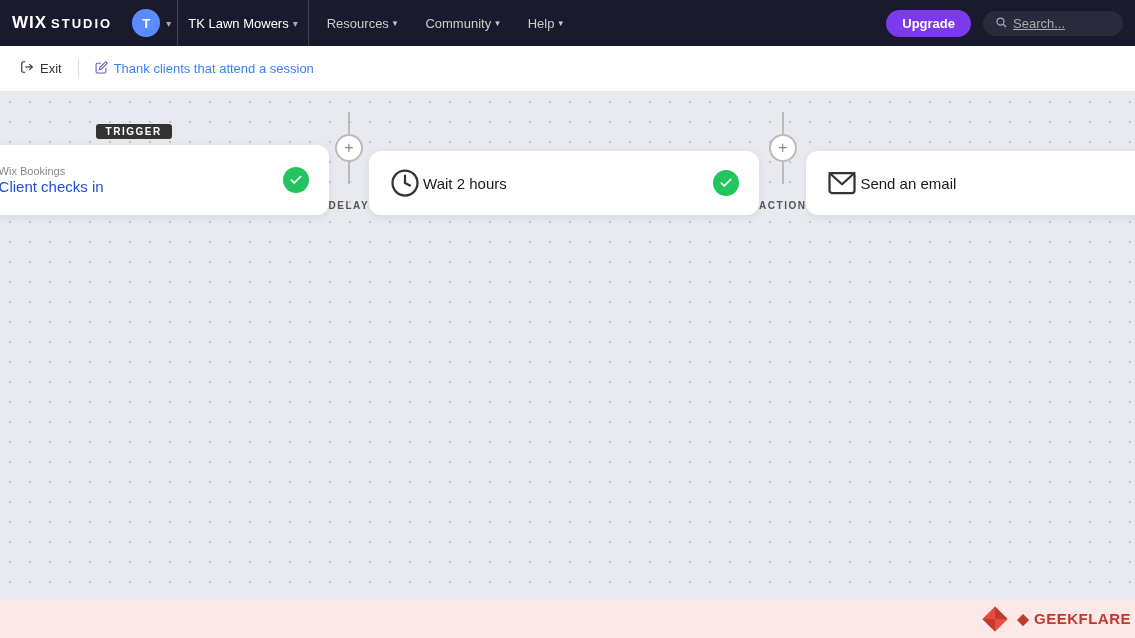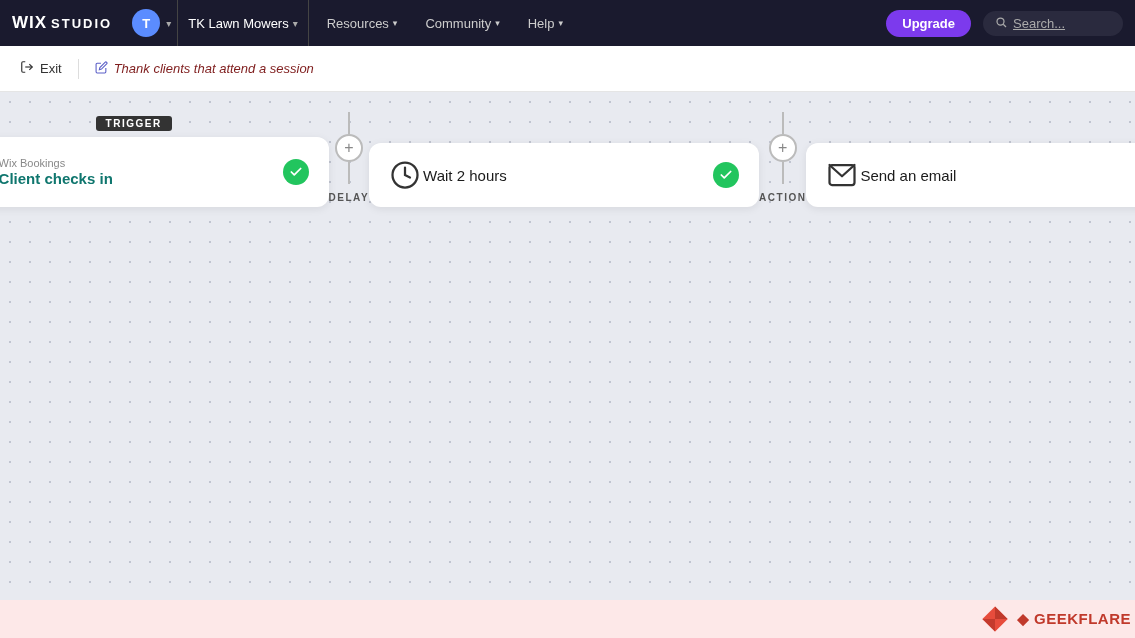--- a/index.html
+++ b/index.html
@@ -92,41 +92,41 @@
       width: 32px; height: 32px; flex-shrink: 0;
       display: flex; align-items: center; justify-content: center;
     }
     .node-icon-email {
       width: 32px; height: 32px; flex-shrink: 0;
       display: flex; align-items: center; justify-content: center;
     }
 
     .node-text { flex: 1; }
     .node-subtitle { font-size: 11px; color: #888; }
-    .node-title { font-size: 15px; font-weight: 700; color: #0f766e; margin-top: 1px; }
+    .node-title { font-size: 15px; font-weight: 400; color: #1d4ed8; margin-top: 1px; }
     .node-single-title { font-size: 15px; font-weight: 500; color: #1a1a1a; }
 
     .node-check {
       width: 26px; height: 26px; background: #22c55e; border-radius: 50%;
       display: flex; align-items: center; justify-content: center; flex-shrink: 0;
     }
     .node-check svg { width: 14px; height: 14px; fill: white; }
 
     
     .connector {
       display: flex; flex-direction: column; align-items: center;
       gap: 0;
     }
     .connector-line { width: 2px; height: 22px; background: #bbb; }
     .connector-plus {
       width: 28px; height: 28px; border-radius: 50%; background: white;
       border: 2px solid #bbb; display: flex; align-items: center; justify-content: center;
       color: #888; font-size: 16px; cursor: pointer; font-weight: 300; line-height: 1;
     }
-    .connector-label { font-size: 10px; font-weight: 700; letter-spacing: 1.5px; color: #555; margin-top: 8px; margin-bottom: 4px; }
+    .connector-label { font-size: 10px; font-weight: 700; letter-spacing: 1.5px; color: #555; margin-top: 16px; margin-bottom: 4px; }
 
     
     .bottom-bar {
       position: absolute; bottom: 0; left: 0; right: 0; height: 38px;
       background: #fde8e8; display: flex; align-items: center; justify-content: flex-end;
       padding-right: 4px;
     }
     .geekflare-logo {
       display: flex; align-items: center; gap: 8px; color: #c0392b; font-weight: 700; font-size: 16px;
     }
@@ -183,21 +183,21 @@
     <span>Exit</span>
   </div>
   <div class="toolbar-divider"></div>
   <div class="toolbar-title">
     <span>
       <svg width="13" height="13" viewBox="0 0 24 24" fill="none" stroke="#5b5fc7" stroke-width="2">
         <path d="M11 4H4a2 2 0 00-2 2v14a2 2 0 002 2h14a2 2 0 002-2v-7"></path>
         <path d="M18.5 2.5a2.121 2.121 0 013 3L12 15l-4 1 1-4 9.5-9.5z"></path>
       </svg>
     </span>
-    <span style="color:#7f1d1d;font-style:italic;">Thank clients that attend a session</span>
+    <span style="color:#3b82f6;">Thank clients that attend a session</span>
   </div>
 </div>
 
 <div class="canvas">
 
   <div class="workflow-container">
 
     <div style="display:flex; flex-direction:column; align-items:center; margin-bottom:0;">
       <span class="node-label-pill">TRIGGER</span>
       <div class="node-card">

